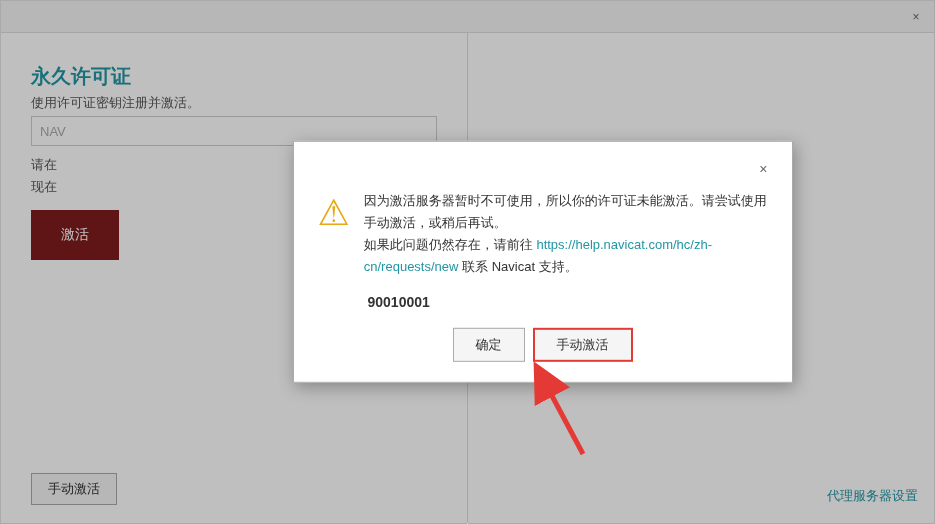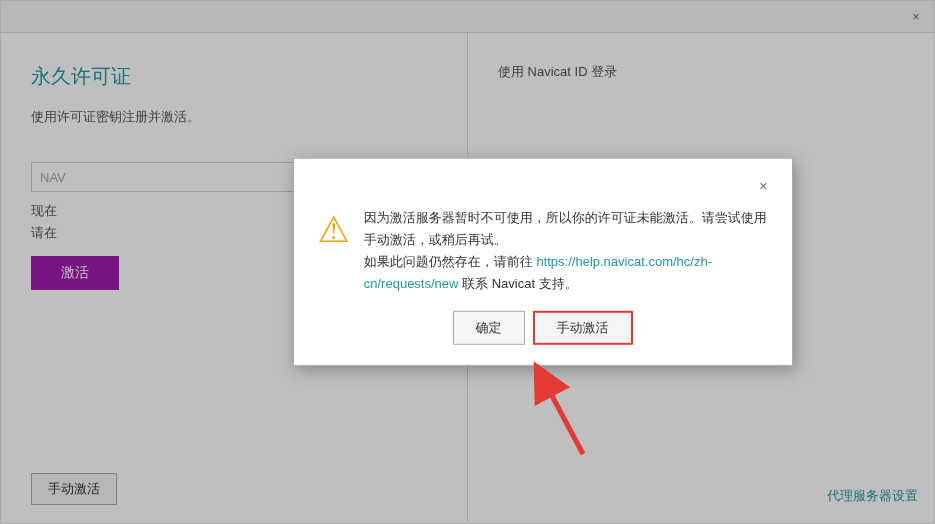--- a/index.html
+++ b/index.html
@@ -52,47 +52,47 @@
     
     .left-panel {
       flex: 1;
       padding: 30px 30px 20px 30px;
       border-right: 1px solid #ddd;
       position: relative;
     }
     .panel-title {
       font-size: 20px;
       color: #2196a3;
-      font-weight: normal;
-      margin-bottom: 18px;
+      font-weight: bold;
+      margin-bottom: 4px;
     }
     .panel-subtitle {
       font-size: 13px;
       color: #555;
-      margin-bottom: 36px;
+      margin-bottom: 4px;
     }
     .input-field {
       width: 100%;
       height: 30px;
       border: 1px solid #ccc;
       padding: 0 8px;
       font-size: 13px;
       margin-bottom: 10px;
       color: #333;
     }
     .field-label {
       font-size: 13px;
       color: #555;
       margin-bottom: 4px;
     }
     .activate-btn {
-      background: #a21caf;
+      background: #7f1d1d;
       color: #fff;
       border: none;
-      padding: 8px 30px;
+      padding: 16px 30px;
       font-size: 14px;
       cursor: pointer;
       margin-top: 10px;
     }
     .bottom-left {
       position: absolute;
       bottom: 20px;
       left: 30px;
     }
     .buy-btn {
@@ -225,30 +225,29 @@
   <div class="title-bar">
     <div class="title-bar-btn">×</div>
   </div>
 
   <div class="main-content">
 
     <div class="left-panel">
       <div class="panel-title">永久许可证</div>
       <div class="panel-subtitle">使用许可证密钥注册并激活。</div>
       <input class="input-field" type="text" value="NAV" style="color: rgb(170, 170, 170);">
+      <div class="field-label">请在</div>
       <div class="field-label">现在</div>
-      <div class="field-label">请在</div>
       <button class="activate-btn">激活</button>
       <div class="bottom-left">
         <button class="buy-btn">手动激活</button>
       </div>
     </div>
 
     <div class="right-panel">
-      <div class="panel-subtitle">使用 Navicat ID 登录</div>
       <a class="proxy-link">代理服务器设置</a>
     </div>
   </div>
 
   <div class="overlay"></div>
 
   <div class="dialog">
     <div class="dialog-title-bar">
       <span class="dialog-close">×</span>
     </div>
@@ -256,20 +255,21 @@
     <div class="dialog-body">
       <div class="warning-icon">⚠</div>
       <div class="dialog-text">
         <span>因为激活服务器暂时不可使用，所以你的许可证未能激活。请尝试使用手动激活，或稍后再试。</span><br>
         <span>如果此问题仍然存在，请前往</span>
         <a class="dialog-link">https://help.navicat.com/hc/zh-cn/requests/new</a>
         <span>联系 Navicat 支持。</span>
       </div>
     </div>
 
+    <div class="error-code">90010001</div>
 
     <div class="dialog-buttons">
       <button class="btn-confirm">确定</button>
       <button class="btn-manual">手动激活</button>
     </div>
   </div>
 
   <div class="arrow-container">
     <svg class="arrow-svg" viewBox="0 0 80 100">
       <defs>

